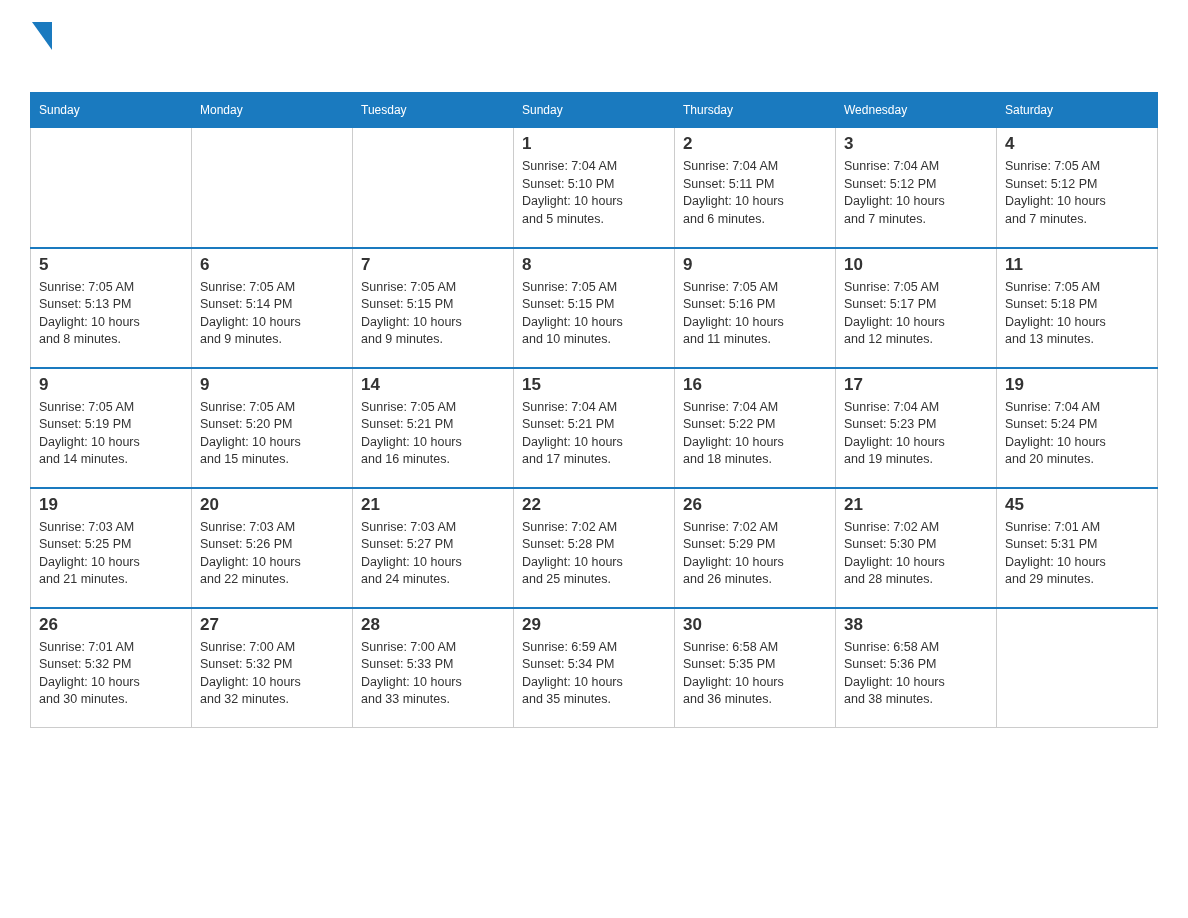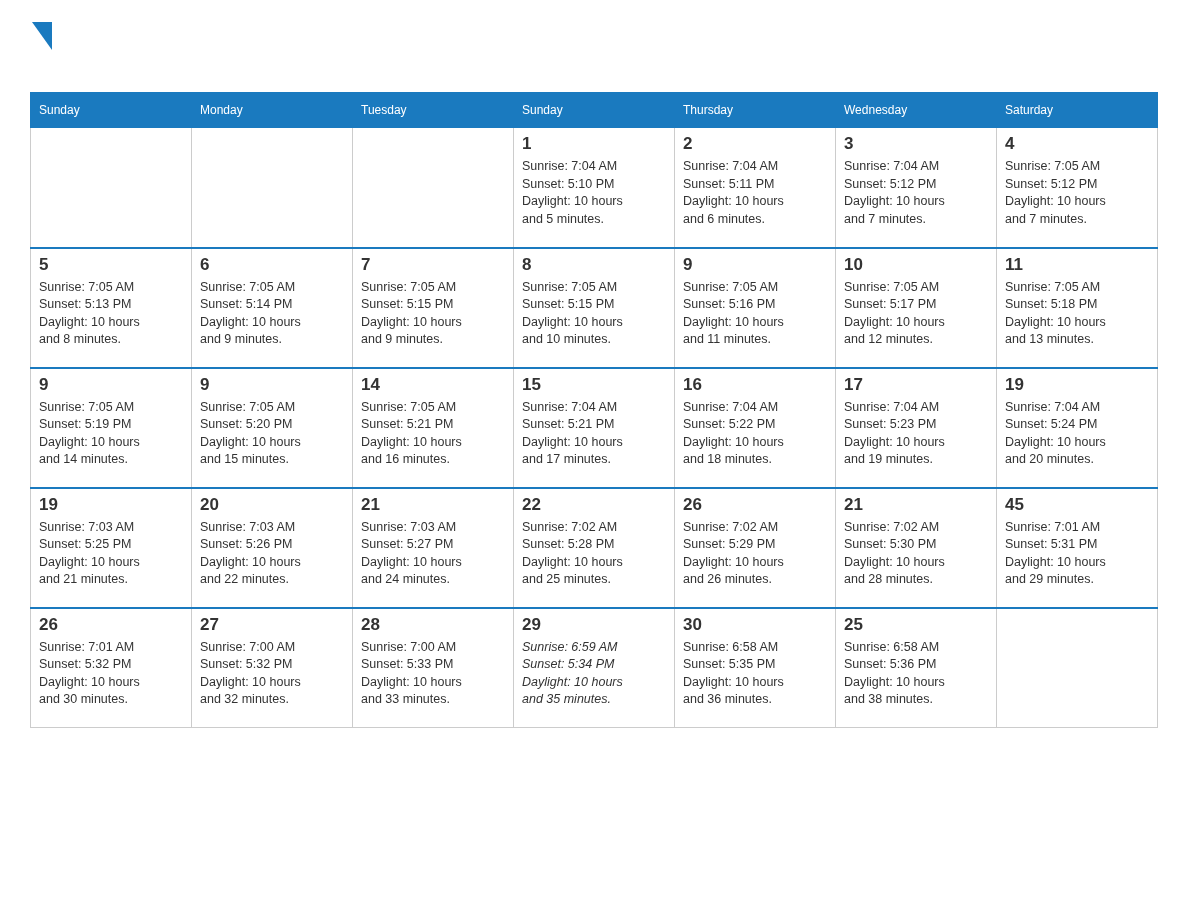--- a/index.html
+++ b/index.html
@@ -331,34 +331,34 @@
         </td>
         <td>
           <span class="day-number">28</span>
           <div class="day-info" style="white-space: pre-line;">Sunrise: 7:00 AM
 Sunset: 5:33 PM
 Daylight: 10 hours
 and 33 minutes.</div>
         </td>
         <td>
           <span class="day-number">29</span>
-          <div class="day-info" style="white-space: pre-line; font-style: italic;">Sunrise: 6:59 AM
+          <div class="day-info" style="white-space: pre-line;">Sunrise: 6:59 AM
 Sunset: 5:34 PM
 Daylight: 10 hours
 and 35 minutes.</div>
         </td>
         <td>
           <span class="day-number">30</span>
           <div class="day-info" style="white-space: pre-line;">Sunrise: 6:58 AM
 Sunset: 5:35 PM
 Daylight: 10 hours
 and 36 minutes.</div>
         </td>
         <td>
-          <span class="day-number">25</span>
+          <span class="day-number">38</span>
           <div class="day-info" style="white-space: pre-line;">Sunrise: 6:58 AM
 Sunset: 5:36 PM
 Daylight: 10 hours
 and 38 minutes.</div>
         </td>
         <td class="empty-cell"></td>
       </tr>
     </tbody>
 </table>
 

